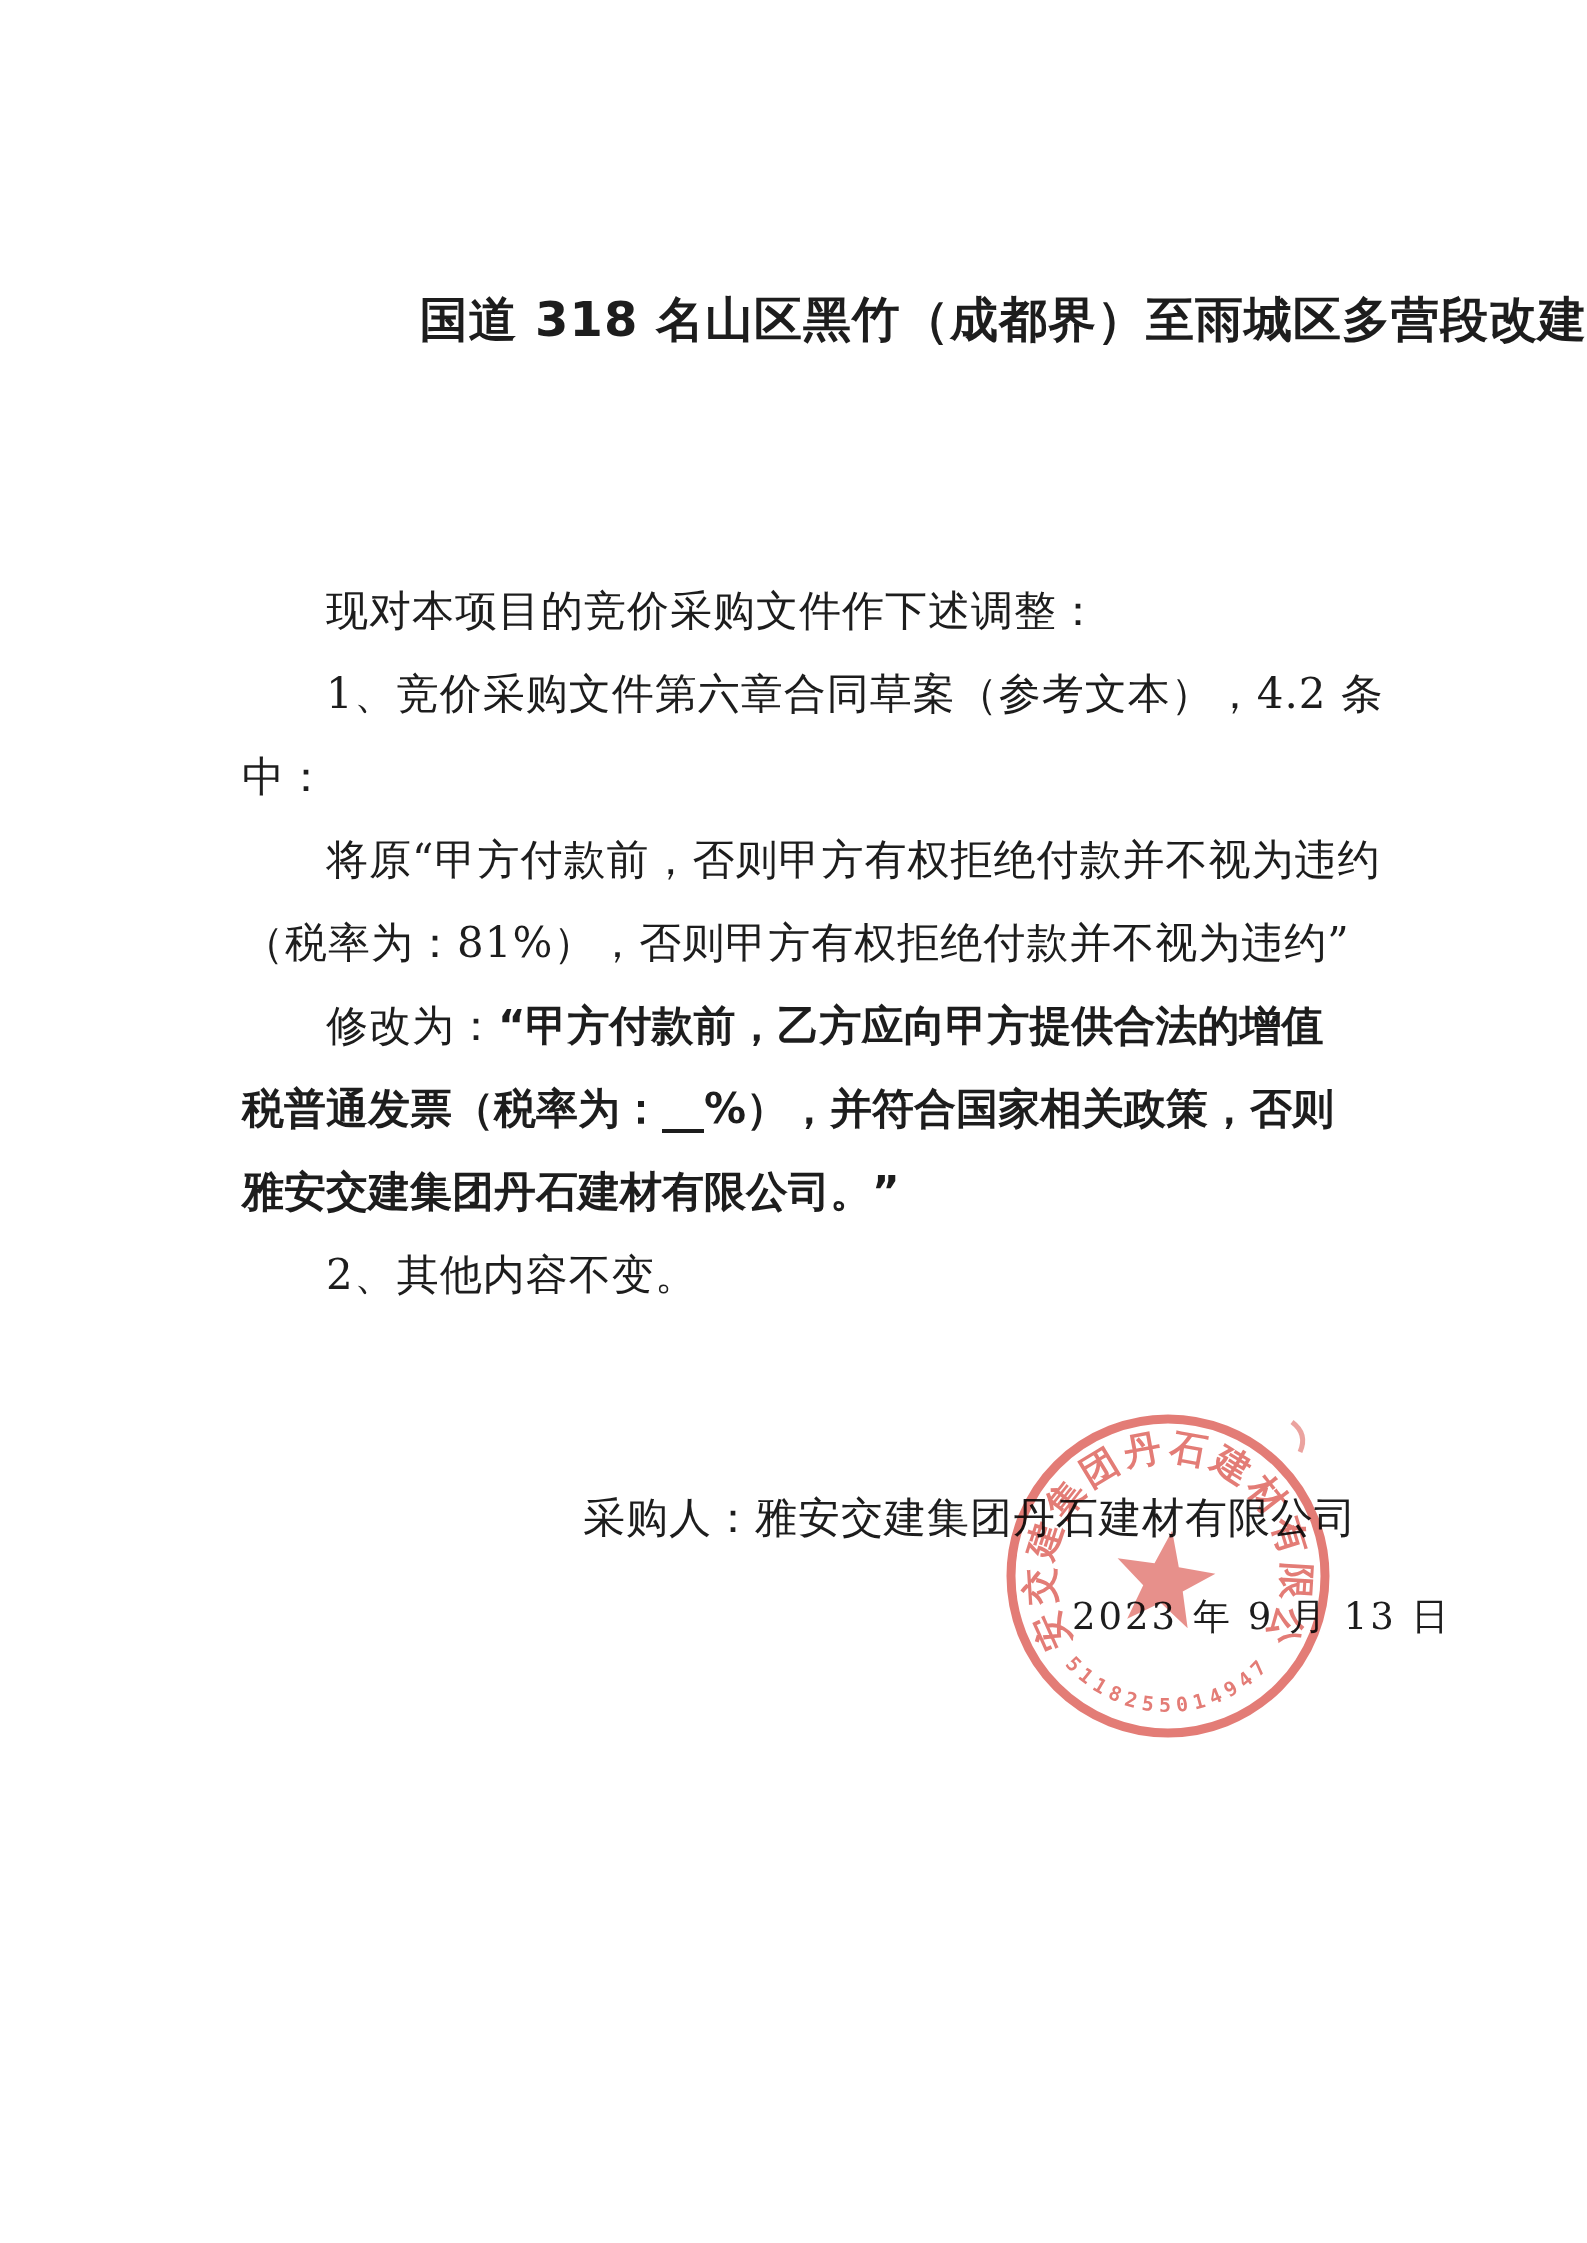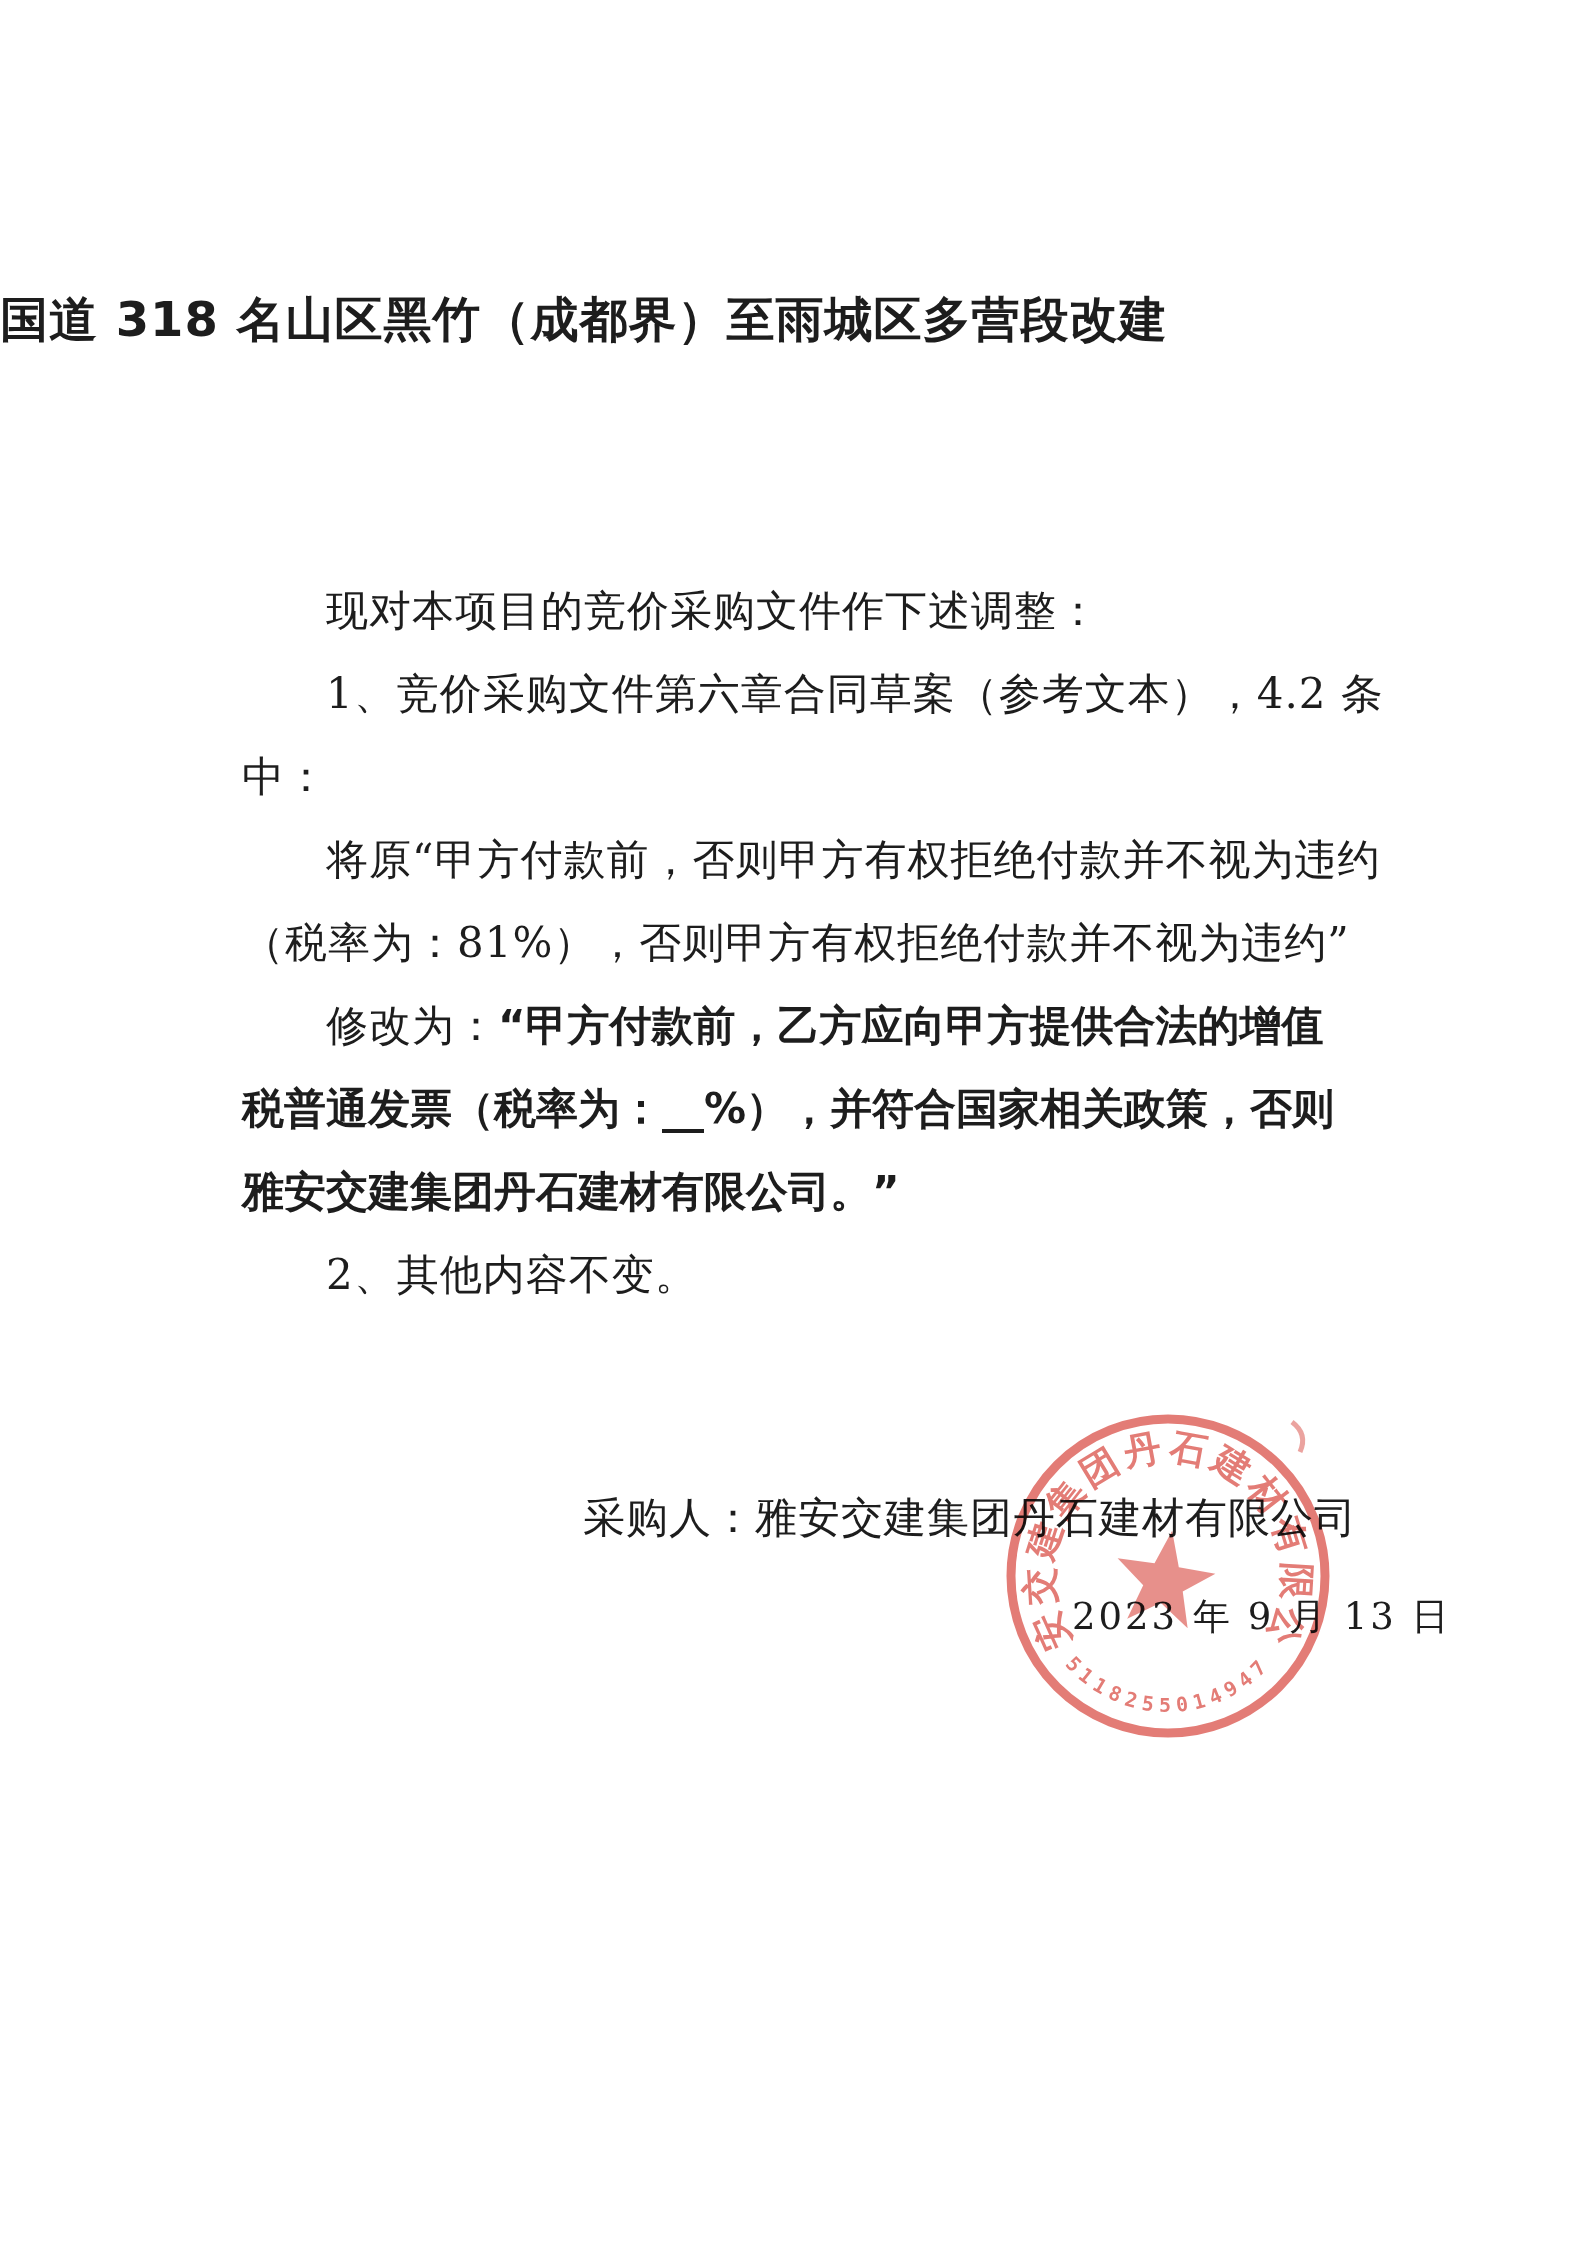--- a/index.html
+++ b/index.html
@@ -16,21 +16,21 @@
     color: #1d1d1d;
     overflow: hidden;
     font-family: "DejaVu Serif", "Liberation Serif", serif;
   }
   
   .title {
     position: absolute;
     top: 277px;
     left: 0;
     right: 0;
-    text-align: left;
+    text-align: right;
   }
   .tline {
     height: 84px;
     line-height: 84px;
     font-size: 48px;
     font-weight: bold;
     letter-spacing: 1px;
     font-family: "DejaVu Sans", "Liberation Sans", sans-serif;
     white-space: nowrap;
   }

